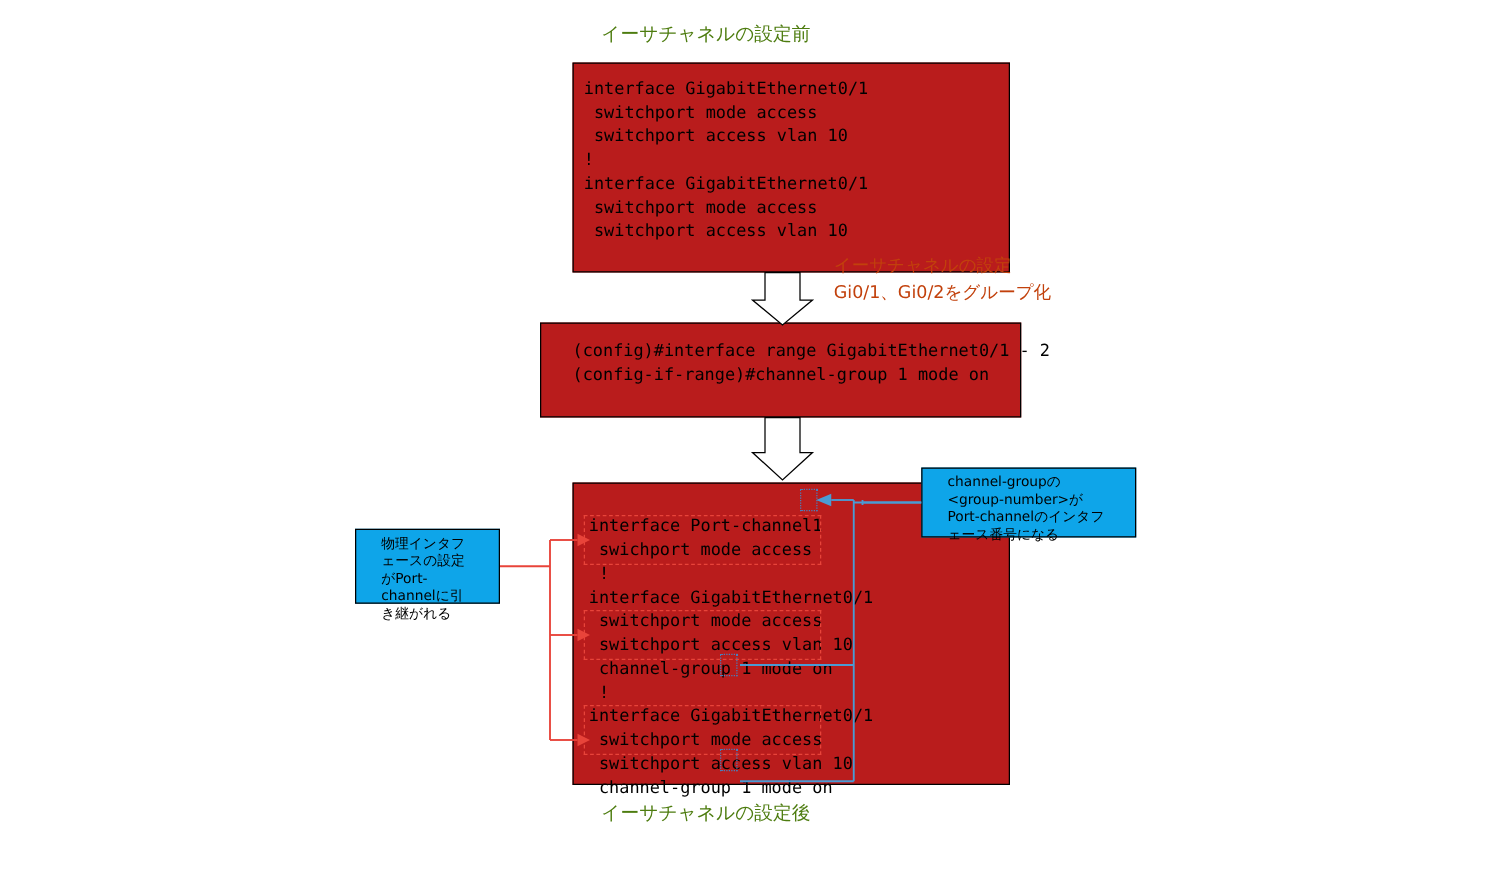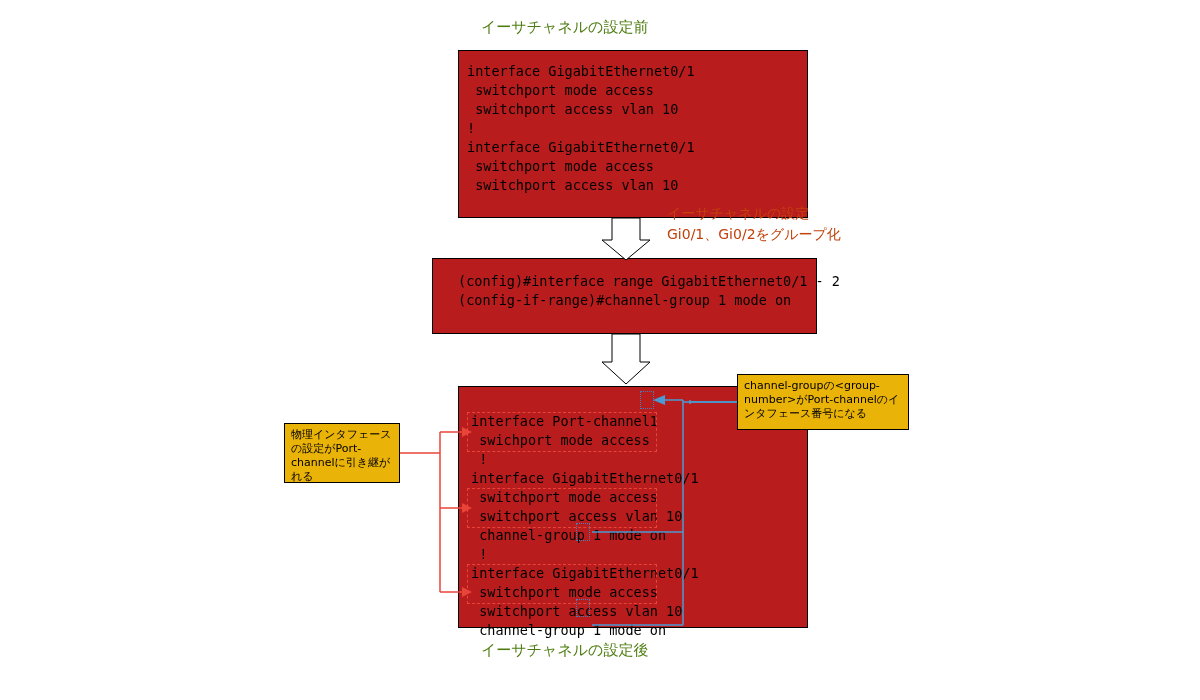--- a/index.html
+++ b/index.html
@@ -32,25 +32,25 @@
   .code {
     font-family: "DejaVu Sans Mono", "Liberation Mono", monospace;
     font-size: 13.5px;
     line-height: 19px;
     white-space: pre;
     color: #000;
   }
 
   .note-box {
     border: 1px solid #000000;
-    background: #eab308;
+    background: #0ea5e9;
     box-sizing: border-box;
     font-size: 11px;
     line-height: 14px;
-    padding: 4px 6px;
+    padding: 4px 20px;
     color: #000;
   }
 
   .label-text {
     font-size: 14px;
     line-height: 21px;
     white-space: nowrap;
     color: #c2410c;
   }
 

